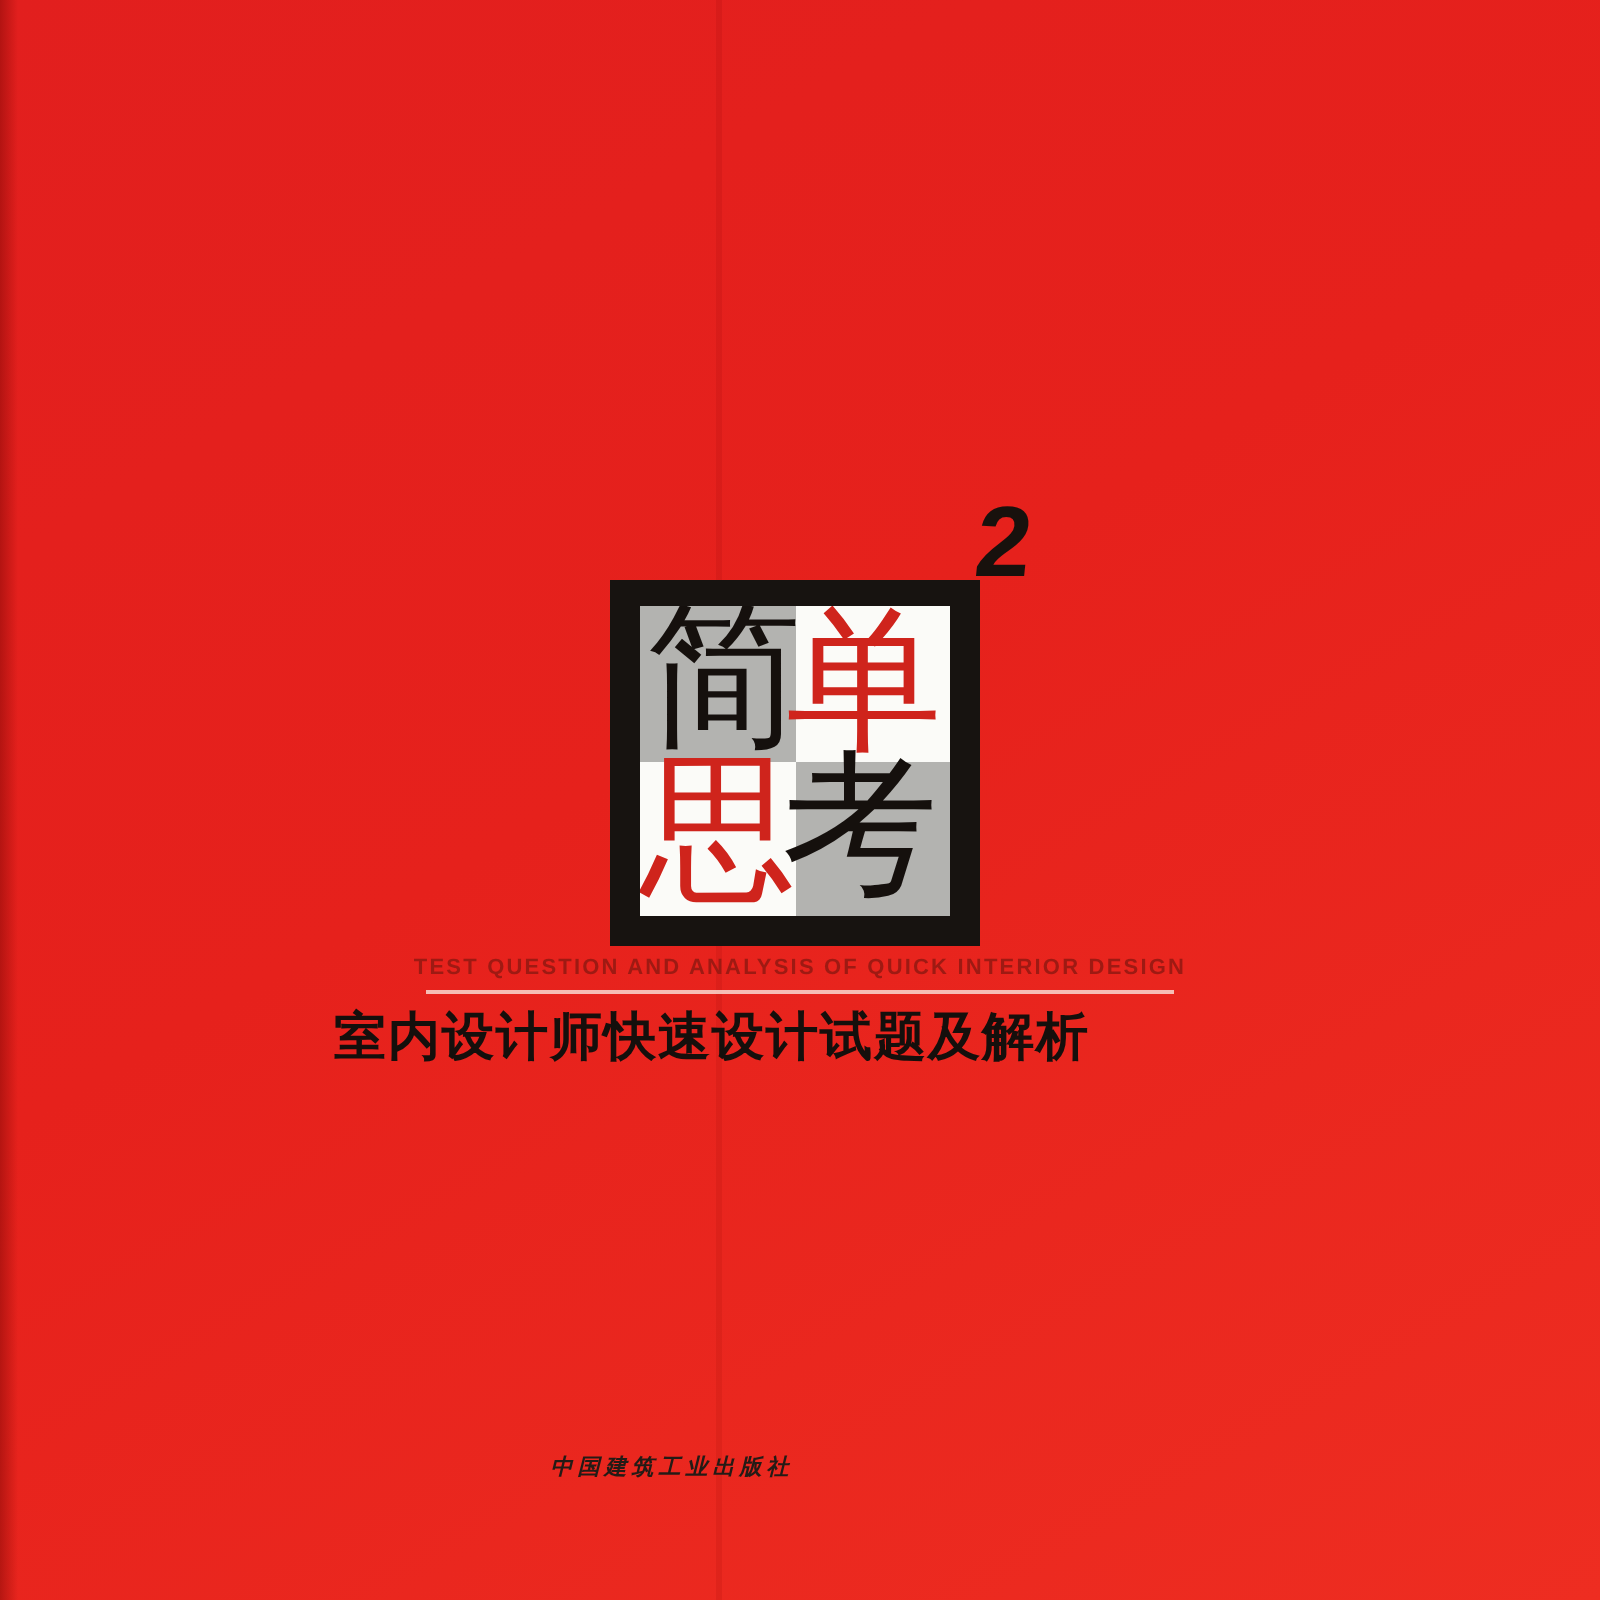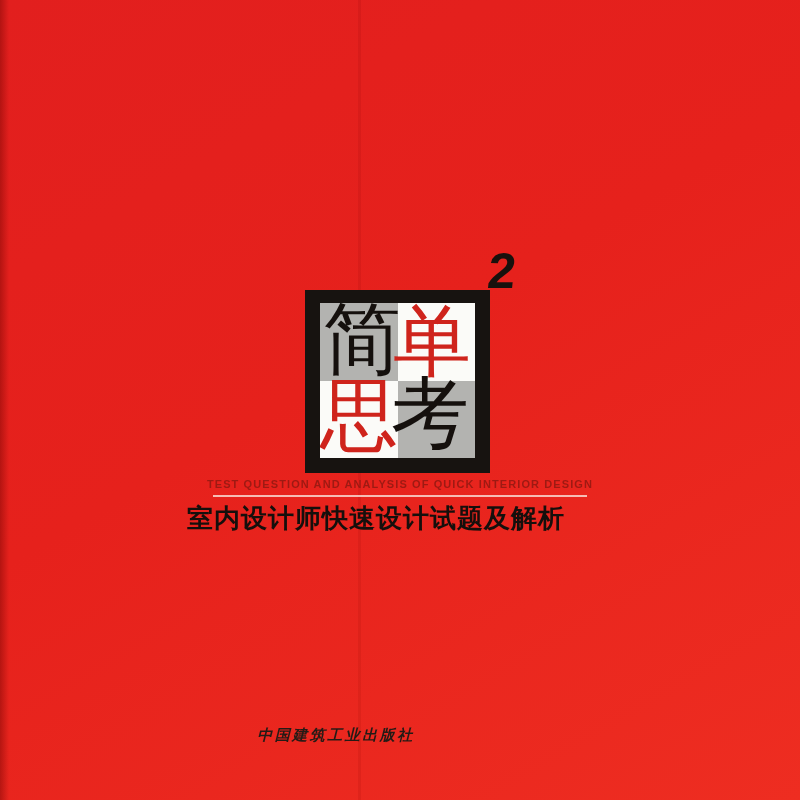--- a/index.html
+++ b/index.html
@@ -57,30 +57,29 @@
   }
   .title-underline {
     position: absolute; left: 213px; top: 495px; width: 374px; height: 2px;
     background: rgba(248, 216, 208, 0.85);
   }
   .title-zh {
     position: absolute; left: 0; top: 501px; width: 712px;
     text-align: center; font-size: 26px; font-weight: 700;
     letter-spacing: 1px; color: #150f0c;
     font-family: "DejaVu Sans", sans-serif;
-    margin-left: 20px;
   }
   .author {
     position: absolute; left: 0; top: 557px; width: 800px;
     text-align: center; font-size: 13px; letter-spacing: 0.5px;
     color: #241b16; font-family: "DejaVu Sans", sans-serif;
   }
   .publisher {
     position: absolute; left: 0; top: 726px; width: 672px;
-    text-align: center; font-size: 15px; font-weight: 700;
+    text-align: center; font-size: 11px; font-weight: 700;
     letter-spacing: 2.5px; color: #241b16; font-style: italic;
     font-family: "DejaVu Serif", serif;
   }
 </style>
 </head>
 <body>
 
 <div class="cover">
 
   <div class="left-edge"></div>

